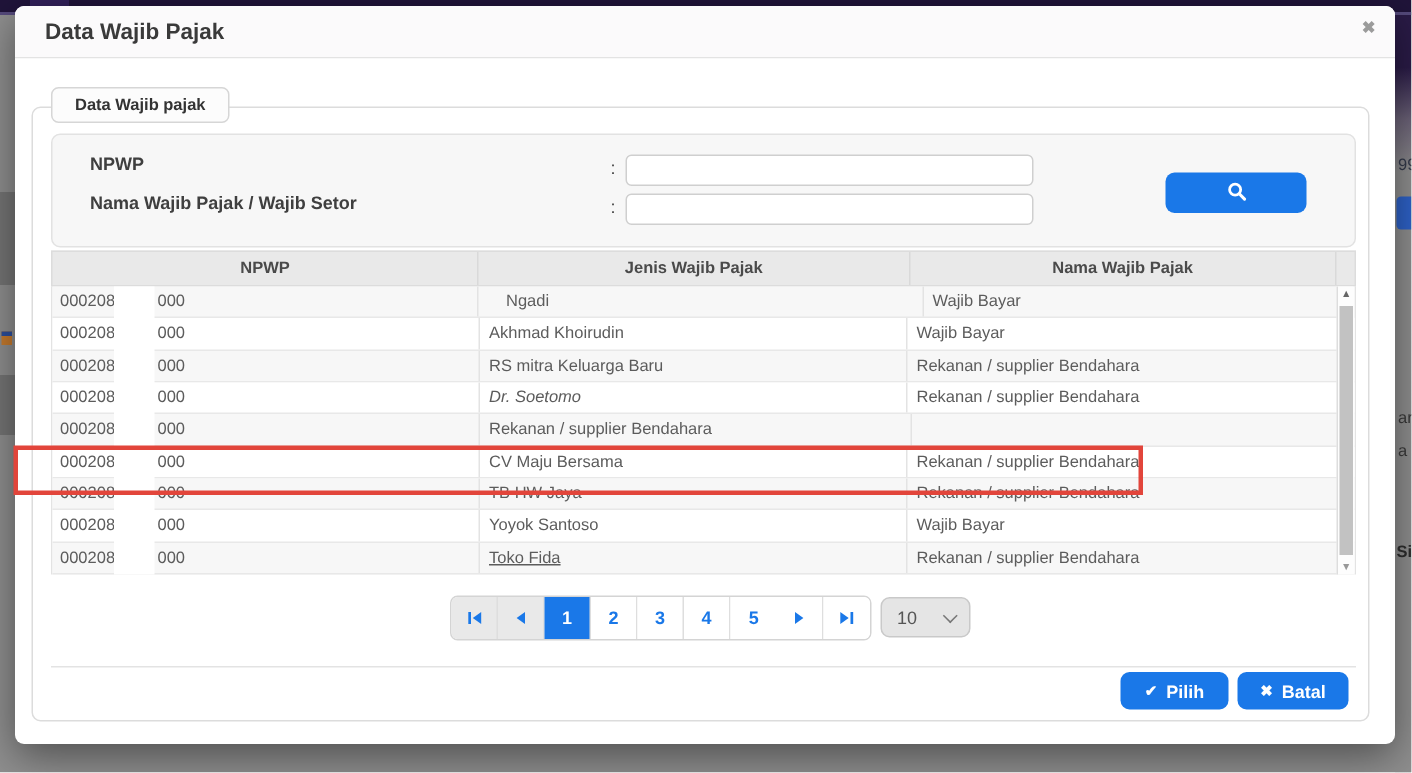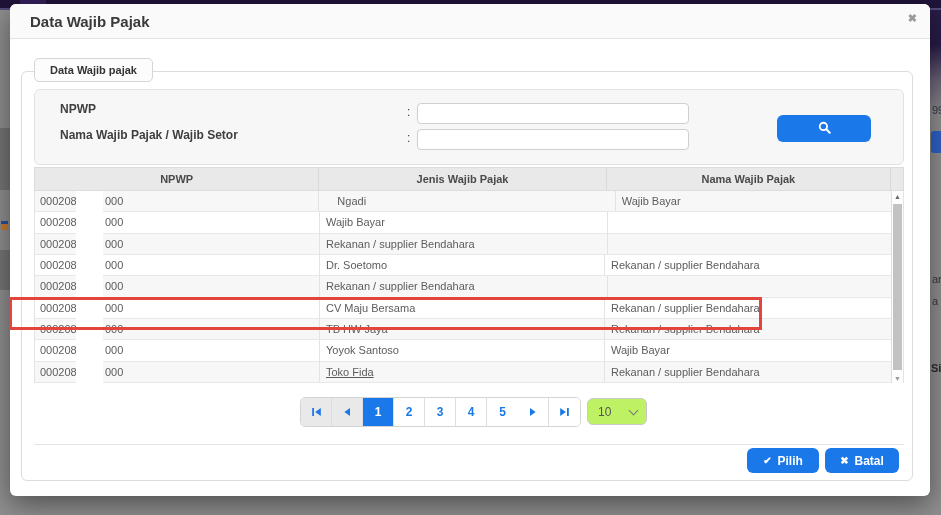--- a/index.html
+++ b/index.html
@@ -61,21 +61,21 @@
   .divline { position:absolute; left:12px; top:372px; width:870px; border-top:1px solid #e3e3e3; }
 
   .pager { position:absolute; left:278px; top:325px; display:flex; height:30px; border:1px solid #d4d4d4;
            border-radius:5px; overflow:hidden; background:#fff; }
   .pg { width:31px; height:28px; display:flex; align-items:center; justify-content:center; border-right:1px solid #dedede;
         font-size:12px; font-weight:600; color:#1a78e8; cursor:pointer; background:#fff; }
   .pg:last-child { border-right:none; }
   .pg.dis { background:#e9e9e9; }
   .pg.active { background:#1a78e8; color:#fff; }
   .psel { position:absolute; left:565px; top:326px; width:60px; height:27px; border:1px solid #c9c9c9; border-radius:6px;
-          background:#bef264; display:flex; align-items:center; cursor:pointer; }
+          background:#e5e5e5; display:flex; align-items:center; cursor:pointer; }
   .psel-val { font-size:12px; color:#555; margin-left:10px; }
   .chev { position:absolute; right:9px; top:8px; width:7px; height:7px; border-right:1.6px solid #777;
           border-bottom:1.6px solid #777; transform:rotate(45deg); }
 
   .foot-btn { position:absolute; top:376px; height:25px; background:#1a78e8; border:none; border-radius:6px;
               display:flex; align-items:center; justify-content:center; cursor:pointer; color:#fff;
               font-size:12px; font-weight:bold; gap:6px; }
   .btn-glyph { font-size:10px; }
 
   .hl-rect { position:absolute; left:9px; top:297px; width:753px; height:33px; border:3px solid #e2453b; z-index:60; }
@@ -140,35 +140,37 @@
                 <span class="npwp-suffix">000</span>
               </div>
               <div class="td" style="width:285px; padding-left:6px;margin-left:12px;">Ngadi</div>
               <div class="td" style="width:288px; padding-left:6px;">Wajib Bayar</div>
             </div>
             <div class="t-row">
               <div class="td" style="width:285px;">
                 <span class="npwp-prefix">00020881</span>
                 <span class="npwp-suffix">000</span>
               </div>
+              <div class="td" style="width:285px; padding-left:6px;">Akhmad Khoirudin</div>
               <div class="td" style="width:288px; padding-left:6px;">Wajib Bayar</div>
             </div>
             <div class="t-row odd">
               <div class="td" style="width:285px;">
                 <span class="npwp-prefix">00020881</span>
                 <span class="npwp-suffix">000</span>
               </div>
-              <div class="td" style="width:288px; padding-left:6px;">Rekanan / supplier Bendahara</div>
-            </div>
-            <div class="t-row">
-              <div class="td" style="width:285px;">
-                <span class="npwp-prefix">00020881</span>
-                <span class="npwp-suffix">000</span>
-              </div>
-              <div class="td" style="width:285px; padding-left:6px;">Dr. Soetomo</div>
+              <div class="td" style="width:285px; padding-left:6px;">RS mitra Keluarga Baru</div>
+              <div class="td" style="width:288px; padding-left:6px;">Rekanan / supplier Bendahara</div>
+            </div>
+            <div class="t-row">
+              <div class="td" style="width:285px;">
+                <span class="npwp-prefix">00020881</span>
+                <span class="npwp-suffix">000</span>
+              </div>
+              <div class="td" style="width:285px; padding-left:6px;font-style:italic;">Dr. Soetomo</div>
               <div class="td" style="width:288px; padding-left:6px;">Rekanan / supplier Bendahara</div>
             </div>
             <div class="t-row odd">
               <div class="td" style="width:285px;">
                 <span class="npwp-prefix">00020881</span>
                 <span class="npwp-suffix">000</span>
               </div>
               <div class="td" style="width:288px; padding-left:6px;">Rekanan / supplier Bendahara</div>
             </div>
             <div class="t-row">

